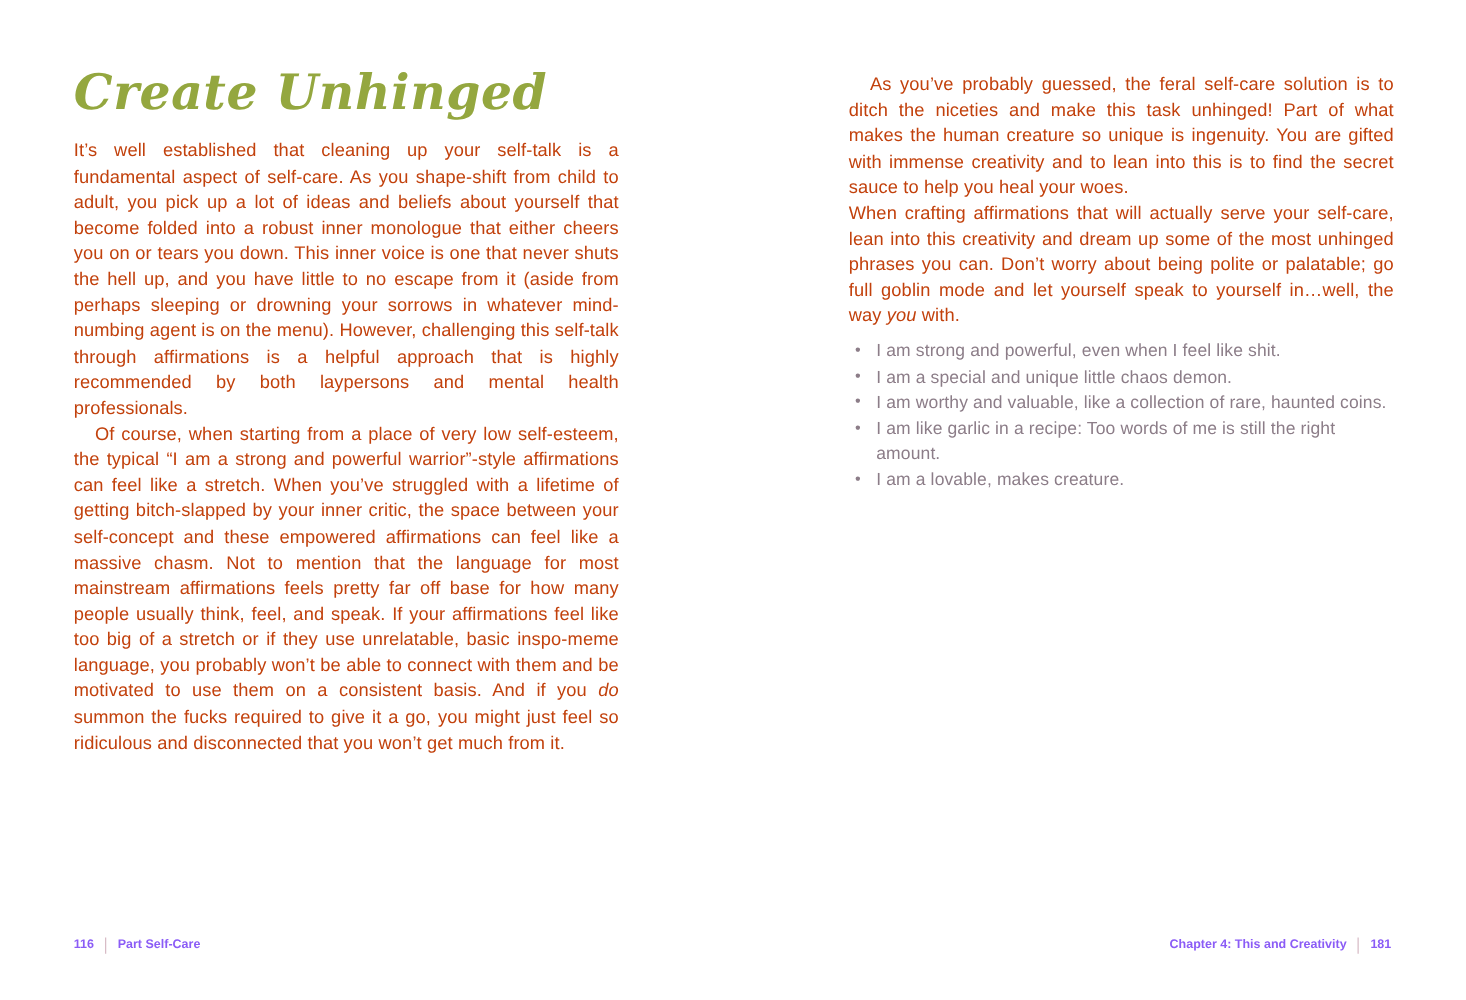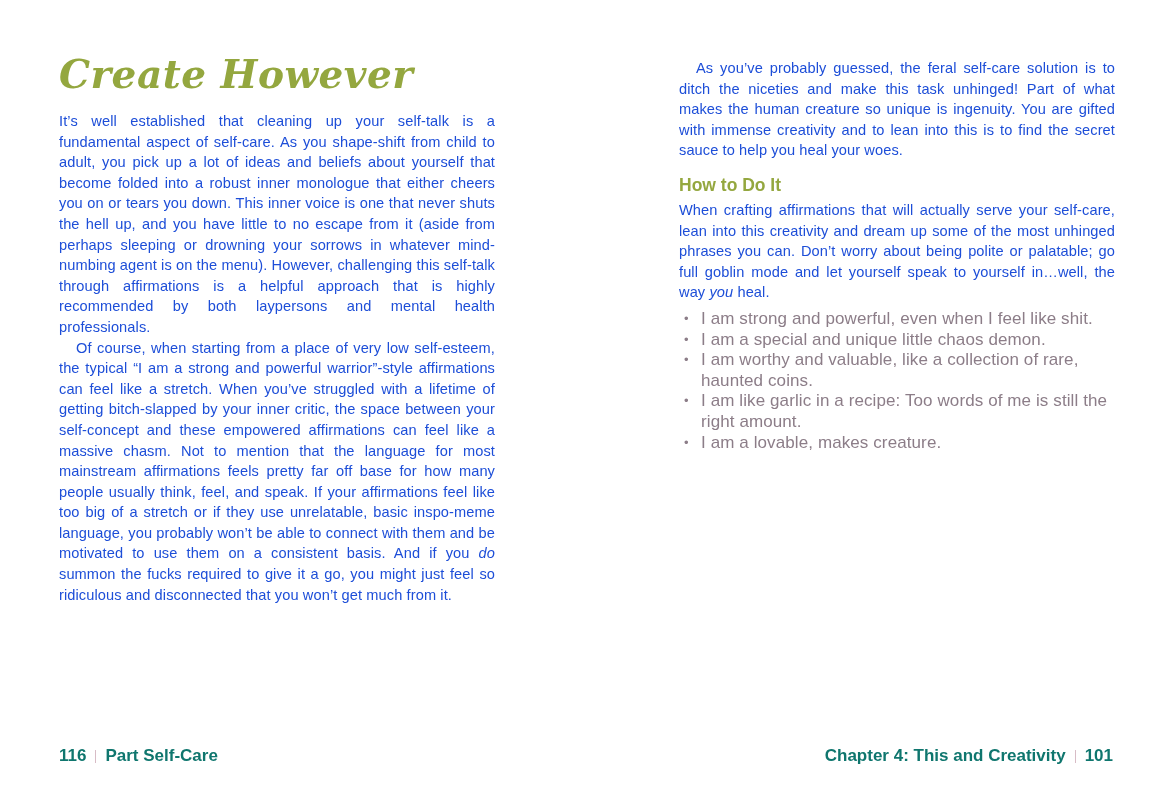--- a/index.html
+++ b/index.html
@@ -28,21 +28,21 @@
     line-height: 48px;
     color: #94a73f;
     letter-spacing: 0.5px;
   }
   .chapter-title .title-line { display: block; }
 
   .body-para {
     font-size: 14.6px;
     line-height: 20.6px;
     text-align: justify;
-    color: #1d4ed8;
+    color: #c2410c;
     letter-spacing: 0.1px;
   }
   .indent { text-indent: 17px; }
   .body-para em { font-style: italic; }
 
   .rp-top { margin-top: 58px; }
 
   .section-heading {
     color: #94a73f;
     font-weight: bold;
@@ -60,62 +60,61 @@
   .bullet-marker {
     width: 22px;
     padding-left: 5px;
     flex: 0 0 22px;
     color: #8c7d88;
     font-size: 13px;
     line-height: 20.6px;
   }
   .bullet-text {
     flex: 1;
-    font-size: 17px;
+    font-size: 14px;
     line-height: 20.6px;
     color: #8c7d88;
     text-align: left;
     letter-spacing: 0.1px;
   }
 
   .footer {
     position: absolute;
     top: 748px;
-    font-size: 17px;
+    font-size: 10px;
     line-height: 16px;
-    color: #0f766e;
+    color: #8b5cf6;
     font-weight: bold;
     display: flex;
     align-items: center;
   }
   .footer-left  { left: 59px; }
   .footer-right { right: 60px; }
   .footer-sep {
     display: inline-block;
     width: 1px;
     height: 13px;
     background: #d8bcc6;
     margin: 0 9px;
   }
 </style>
 </head>
 <body>
 
 <div class="page page-left">
   <h1 class="chapter-title">
-    <span class="title-line">Create However</span>
+    <span class="title-line">Create Unhinged</span>
   </h1>
   <p class="body-para">It’s well established that cleaning up your self-talk is a fundamental aspect of self-care. As you shape-shift from child to adult, you pick up a lot of ideas and beliefs about yourself that become folded into a robust inner monologue that either cheers you on or tears you down. This inner voice is one that never shuts the hell up, and you have little to no escape from it (aside from perhaps sleeping or drowning your sorrows in whatever mind-numbing agent is on the menu). However, challenging this self-talk through affirmations is a helpful approach that is highly recommended by both laypersons and mental health professionals.</p>
   <p class="body-para indent"><span>Of course, when starting from a place of very low self-esteem, the typical “I am a strong and powerful warrior”-style affirmations can feel like a stretch. When you’ve struggled with a lifetime of getting bitch-slapped by your inner critic, the space between your self-concept and these empowered affirmations can feel like a massive chasm. Not to mention that the language for most mainstream affirmations feels pretty far off base for how many people usually think, feel, and speak. If your affirmations feel like too big of a stretch or if they use unrelatable, basic inspo-meme language, you probably won’t be able to connect with them and be motivated to use them on a consistent basis. And if you </span><em>do</em><span> summon the fucks required to give it a go, you might just feel so ridiculous and disconnected that you won’t get much from it.</span></p>
 </div>
 
 <div class="page page-right">
   <p class="body-para indent rp-top">As you’ve probably guessed, the feral self-care solution is to ditch the niceties and make this task unhinged! Part of what makes the human creature so unique is ingenuity. You are gifted with immense creativity and to lean into this is to find the secret sauce to help you heal your woes.</p>
-  <h2 class="section-heading">How to Do It</h2>
-  <p class="body-para"><span>When crafting affirmations that will actually serve your self-care, lean into this creativity and dream up some of the most unhinged phrases you can. Don’t worry about being polite or palatable; go full goblin mode and let yourself speak to yourself in…well, the way </span><em>you</em><span> heal.</span></p>
+  <p class="body-para"><span>When crafting affirmations that will actually serve your self-care, lean into this creativity and dream up some of the most unhinged phrases you can. Don’t worry about being polite or palatable; go full goblin mode and let yourself speak to yourself in…well, the way </span><em>you</em><span> with.</span></p>
 
   <div class="bullet-list">
     <div class="bullet-row">
       <span class="bullet-marker">•</span>
       <span class="bullet-text">I am strong and powerful, even when I feel like shit.</span>
     </div>
     <div class="bullet-row">
       <span class="bullet-marker">•</span>
       <span class="bullet-text">I am a special and unique little chaos demon.</span>
     </div>
@@ -137,14 +136,14 @@
 
 <div class="footer footer-left">
   <span>116</span>
   <span class="footer-sep"></span>
   <span>Part Self-Care</span>
 </div>
 
 <div class="footer footer-right">
   <span>Chapter 4: This and Creativity</span>
   <span class="footer-sep"></span>
-  <span>101</span>
+  <span>181</span>
 </div>
 
 </body></html>

